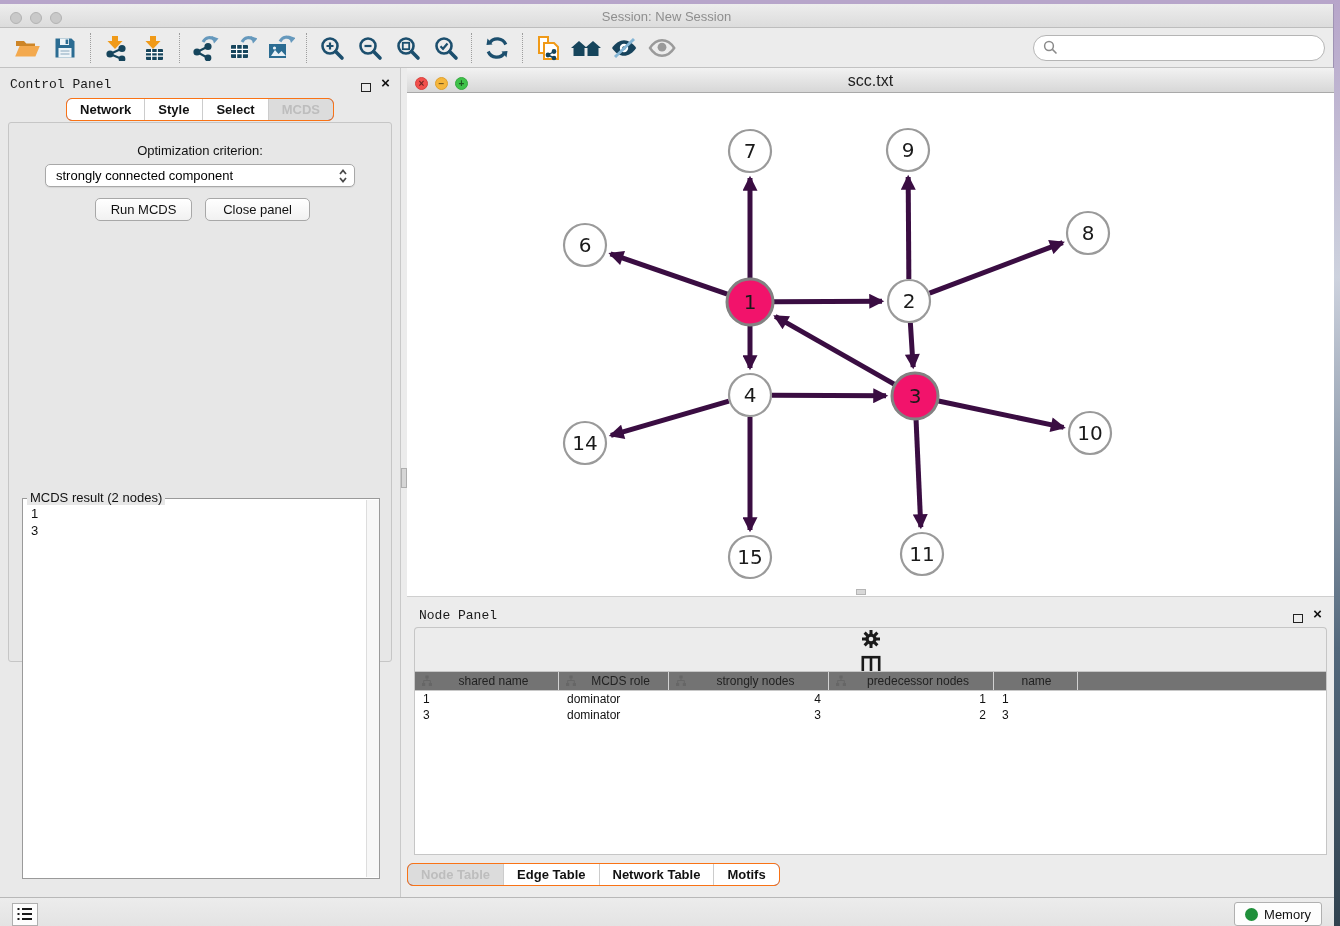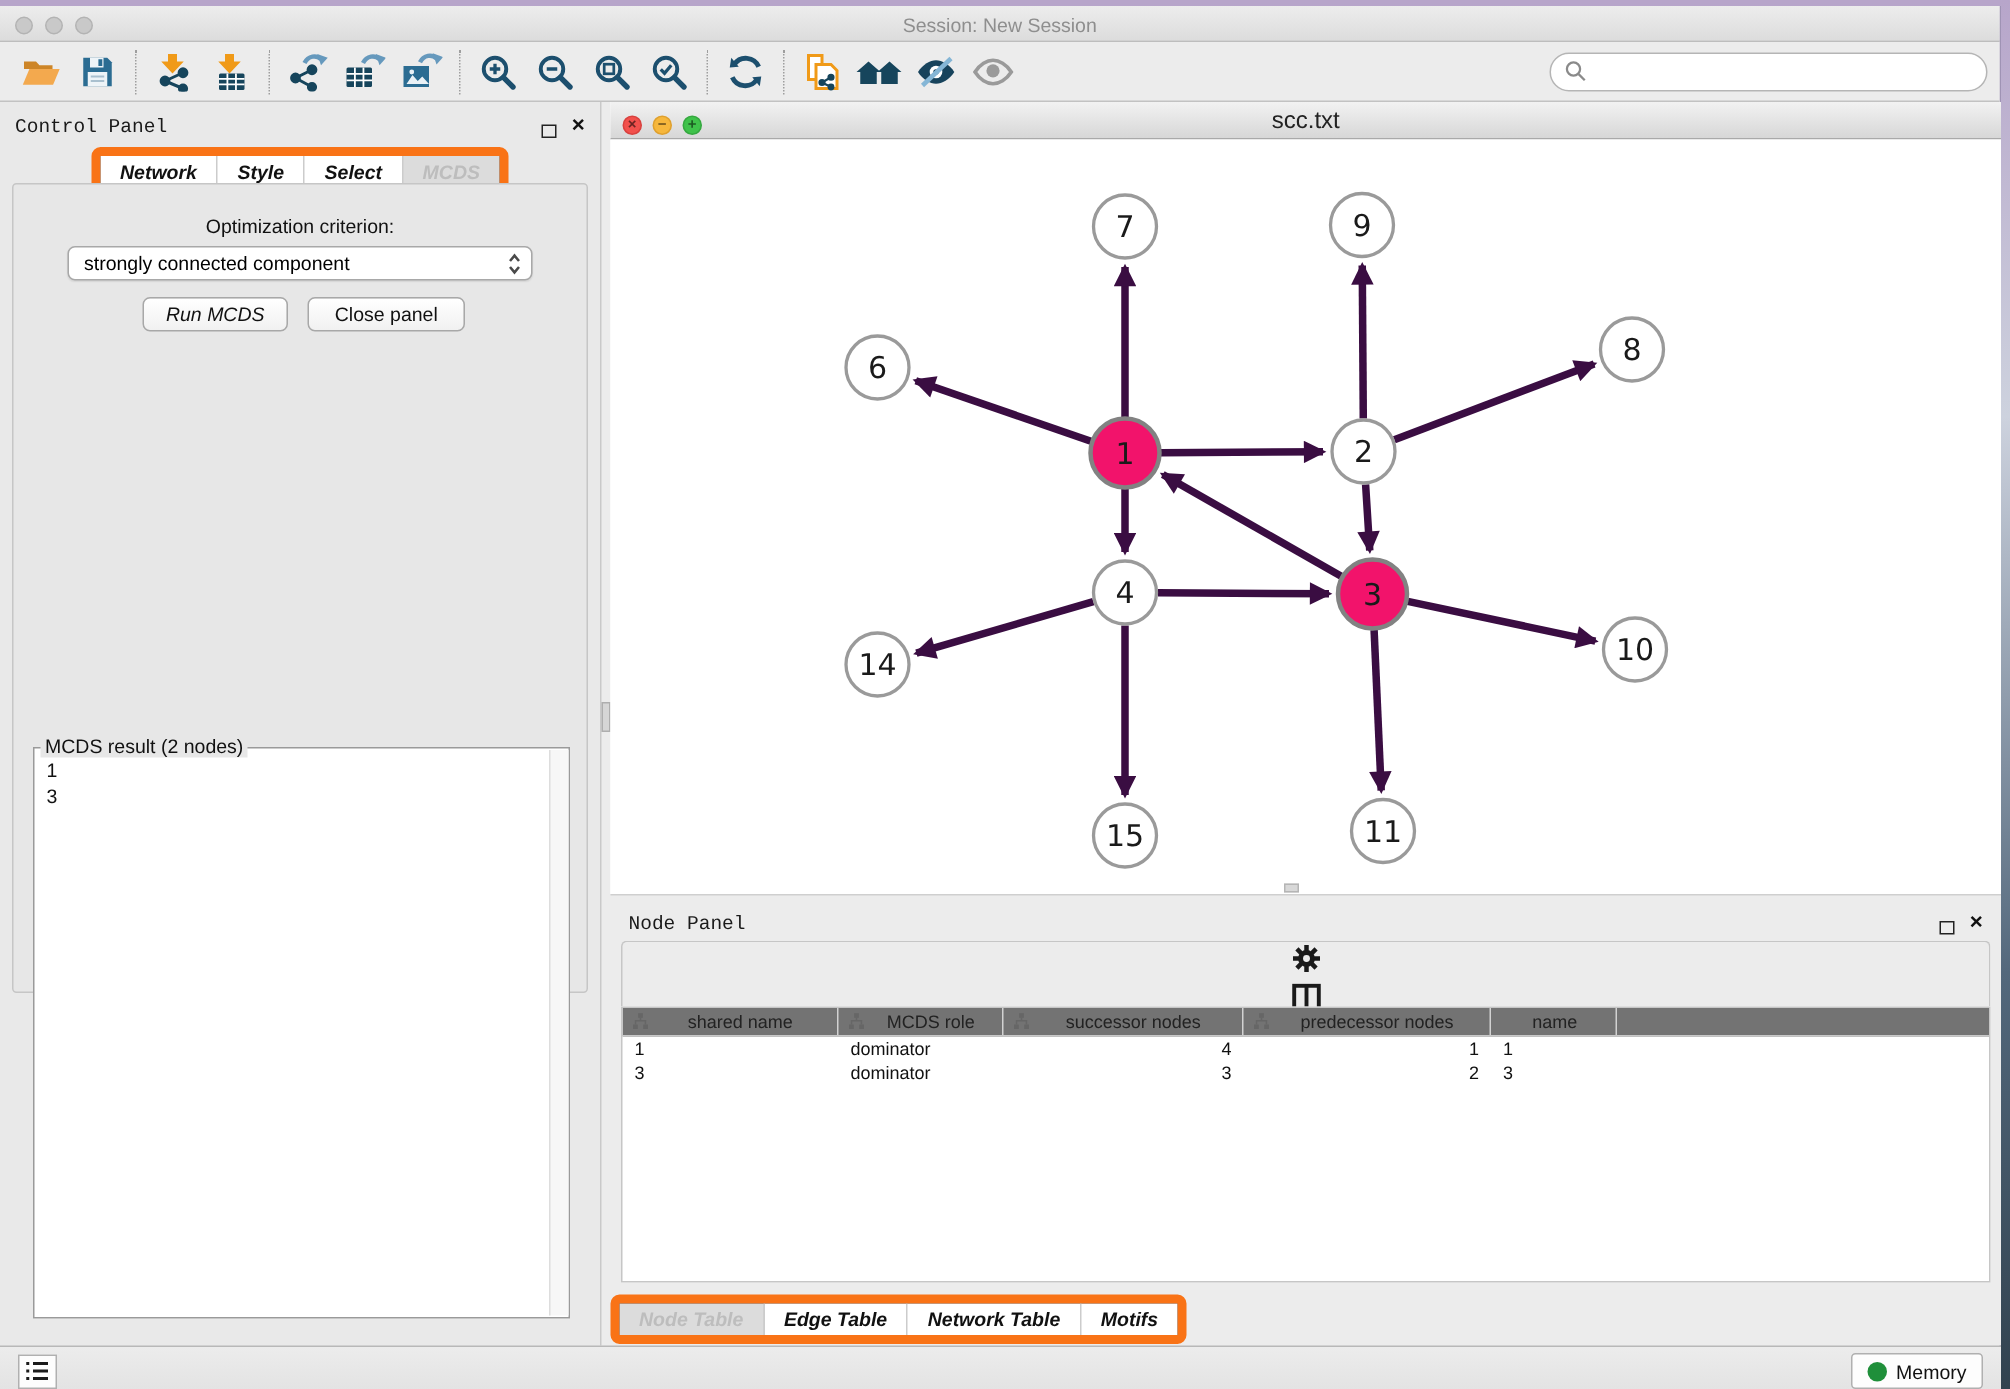--- a/index.html
+++ b/index.html
@@ -33,38 +33,38 @@
     border:1px solid #b5b5b5; border-radius:13px; display:flex; align-items:center; padding:0 9px; }
   #search-input { border:none; outline:none; flex:1; font-size:13px; background:transparent; margin-left:5px; }
 
   
   #control-panel { left:0; top:64px; width:400px; height:829px; background:#e9e9e9; }
   .panel-head { height:24px; display:flex; align-items:flex-end; padding:0 10px; font-size:13px; color:#1a1a1a;font-family:Liberation Mono, monospace; }
   .panel-head .spacer { flex:1; }
   .float-box { width:10px; height:9px; border:1.5px solid #222; display:inline-block; margin-right:10px; cursor:pointer; }
   .close-x { font-size:15px; font-weight:bold; color:#111; line-height:1; cursor:pointer; }
 
-  .seg { display:inline-flex; border:6px solid #f97316; border-radius:6px; overflow:hidden; background:#737373;font-style:italic; }
+  .seg { display:inline-flex; border:1px solid #f97316; border-radius:6px; overflow:hidden; background:#7f1d1d; }
   .seg .tab { padding:3px 13px; font-size:13px; font-weight:bold; color:#111; background:#fff;
     border-left:1px solid #ccc; cursor:pointer; white-space:nowrap; }
   .seg .tab:first-child { border-left:none; }
   .seg .tab.active { background:#dcdcdc; color:#bdbdbd; }
   #cp-tabs { width:100%; top:30px; text-align:center; }
 
   #cp-content { left:8px; top:54px; width:384px; height:540px; background:#e7e7e7;
     border:1px solid #c6c6c6; border-radius:3px; }
   #opt-label { width:100%; top:20px; text-align:center; font-size:13px; color:#111; }
   #criterion-select { left:36px; top:41px; width:310px; height:23px; background:#fff;
     border:1px solid #a8a8a8; border-radius:5px; display:flex; align-items:center;
     padding:0 6px 0 10px; font-size:13px; cursor:pointer; box-shadow:0 1px 1px rgba(0,0,0,.08); }
   #criterion-select .val { flex:1; }
   .push-btn { position:absolute; height:23px; background:linear-gradient(#ffffff,#f1f1f1);
     border:1px solid #a8a8a8; border-radius:5px; font-size:13px; color:#111;
     display:flex; align-items:center; justify-content:center; cursor:pointer; }
-  #run-btn { left:86px; top:75px; width:97px;font-style:italic; }
+  #run-btn { left:86px; top:75px; width:97px; }
   #close-btn { left:196px; top:75px; width:105px; }
 
   #result-fieldset { position:absolute; left:13px; top:375px; width:358px; height:381px;
     border:1px solid #9a9a9a; background:#fff; }
   #result-legend { position:absolute; left:4px; top:-9px; background:#e7e7e7;
     font-size:13px; padding:0 3px; color:#111; }
   #result-text { position:absolute; left:0; top:4px; right:14px; bottom:0;
     padding:2px 8px; font-size:13px; color:#111; line-height:17px; }
   #result-scroll { position:absolute; right:0; top:1px; width:13px; bottom:1px;
     background:#f7f7f7; border-left:1px solid #ddd; }
@@ -480,21 +480,21 @@
             </svg>
           <span class="th-label">MCDS role</span>
         </div>
         <div class="th c2">
           <svg width="12" height="12" viewBox="0 0 12 12">
               <rect x="4.4" y="0.5" width="3.2" height="3" fill="#666"></rect>
               <path d="M6 3.5v2M2.7 8V5.5h6.6V8" stroke="#666" fill="none"></path>
               <rect x="1" y="8" width="3.2" height="3" fill="#666"></rect>
               <rect x="7.8" y="8" width="3.2" height="3" fill="#666"></rect>
             </svg>
-          <span class="th-label">successor nodes</span>
+          <span class="th-label">strongly nodes</span>
         </div>
         <div class="th c3">
           <svg width="12" height="12" viewBox="0 0 12 12">
               <rect x="4.4" y="0.5" width="3.2" height="3" fill="#666"></rect>
               <path d="M6 3.5v2M2.7 8V5.5h6.6V8" stroke="#666" fill="none"></path>
               <rect x="1" y="8" width="3.2" height="3" fill="#666"></rect>
               <rect x="7.8" y="8" width="3.2" height="3" fill="#666"></rect>
             </svg>
           <span class="th-label">predecessor nodes</span>
         </div>

